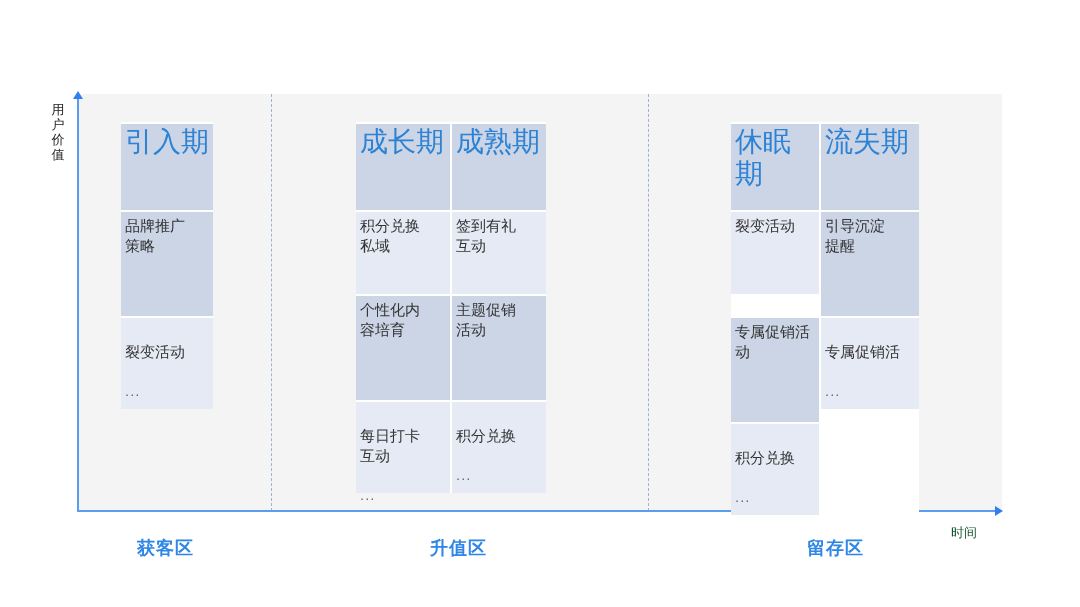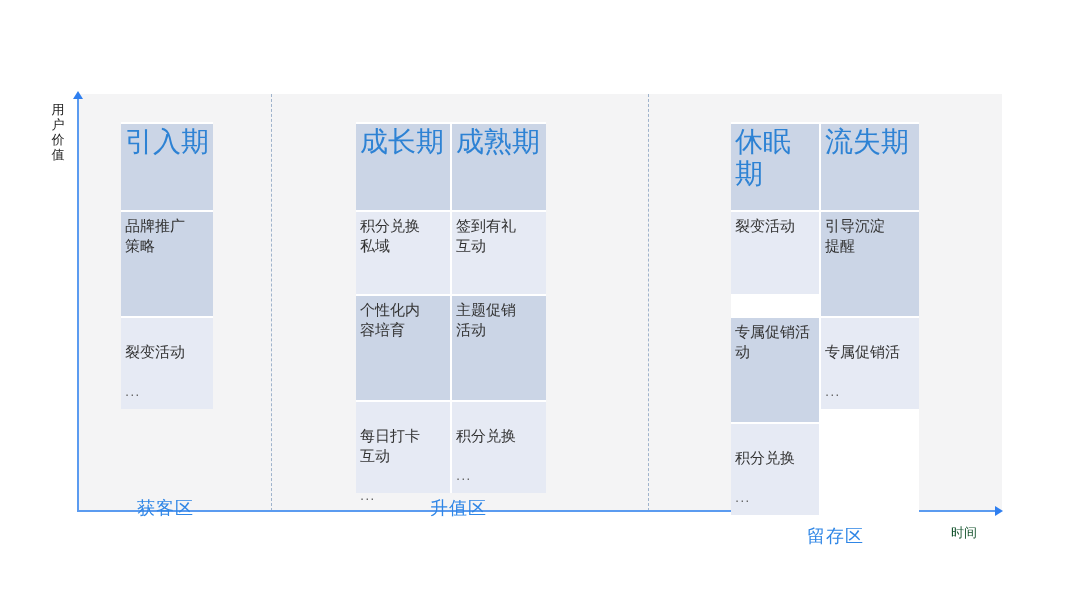--- a/index.html
+++ b/index.html
@@ -10,21 +10,21 @@
   .panel { position:absolute; left:78px; top:94px; width:924px; height:417px; background:#f4f4f5; }
   .y-axis { position:absolute; left:77px; top:96px; width:2px; height:415px; background:#5b9bf0; }
   .y-arrow { position:absolute; left:73px; top:91px; width:0; height:0;
     border-left:5px solid transparent; border-right:5px solid transparent; border-bottom:8px solid #2f7ff0; }
   .x-axis { position:absolute; left:77px; top:510px; width:918px; height:2px; background:#5b9bf0; }
   .x-arrow { position:absolute; left:995px; top:506px; width:0; height:0;
     border-top:5px solid transparent; border-bottom:5px solid transparent; border-left:8px solid #2f7ff0; }
   .divider { position:absolute; top:94px; height:417px; width:0; border-left:1.5px dashed #9fb3cc; }
   .y-label { position:absolute; left:50px; top:102px; width:16px; font-size:13px; line-height:15px; color:#222; text-align:center; }
   .x-label { position:absolute; left:951px; top:524px; font-size:13px; color:#14532d; }
-  .zone-label { position:absolute; top:496px; font-size:18px; font-weight:normal; color:#2f86e6; letter-spacing:1px; }
+  .zone-label { position:absolute; top:536px; font-size:18px; font-weight:bold; color:#2f86e6; letter-spacing:1px; }
 
   .grid { position:absolute; top:122px; display:grid; gap:2px; background:#ffffff; padding:2px 0 0 0; }
   .cell { box-sizing:border-box; padding:4px 4px; font-size:15px; line-height:20px; color:#333; white-space:pre-line; }
   .cell.head { background:#cbd5e6; height:86px; font-size:28px; line-height:32px; color:#2d82d4; padding-top:2px; }
   .cell.light { background:#e6eaf4; }
   .cell.dark { background:#cbd5e6; }
   .r2 { height:82px; }
   .r3 { height:104px; }
   .r4 { height:91px; }
   .dots { color:#666; font-size:13px; letter-spacing:1px; }
@@ -90,13 +90,13 @@
     <div class="dots">...</div>
   </div>
   <div class="cell light r4">
     <div>积分兑换</div>
     <div class="dots">...</div>
   </div>
 </div>
 
 <div class="zone-label" style="left:137px;">获客区</div>
 <div class="zone-label" style="left:430px;">升值区</div>
-<div class="zone-label" style="left:807px;margin-top:28px;">留存区</div>
+<div class="zone-label" style="left:807px;">留存区</div>
 
 </body></html>

